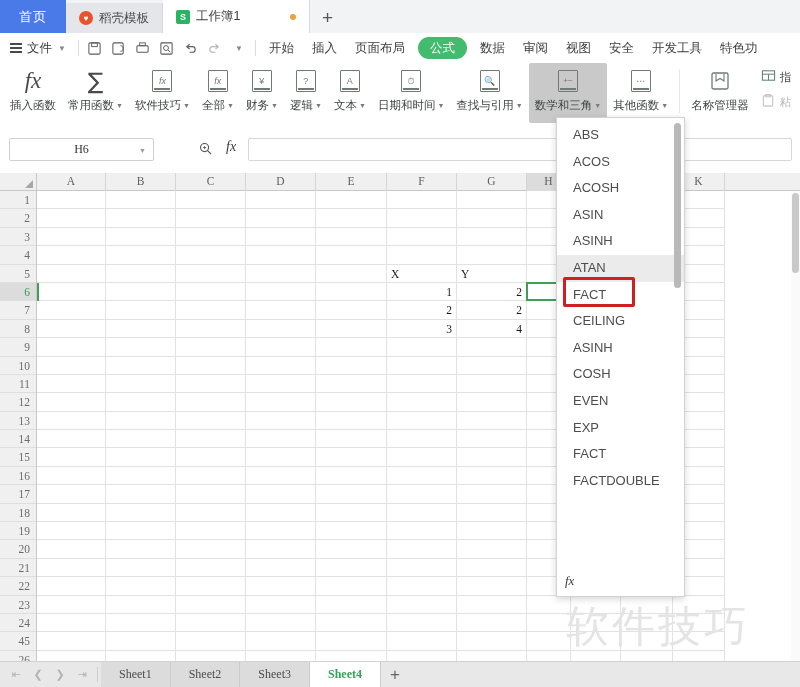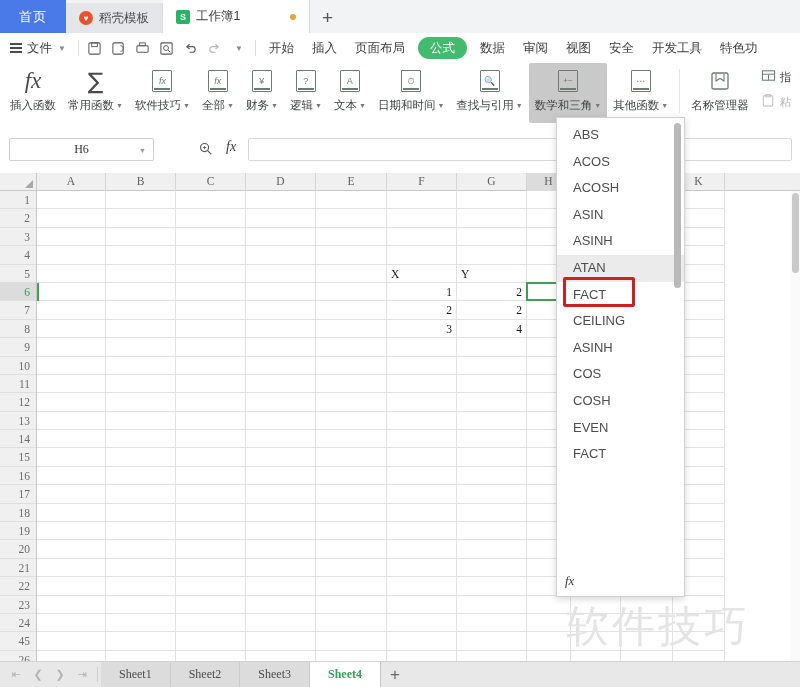--- a/index.html
+++ b/index.html
@@ -910,24 +910,25 @@
     <div class="dd-list" id="ddlist">
         <div class="dd-item">ABS</div>
         <div class="dd-item">ACOS</div>
         <div class="dd-item">ACOSH</div>
         <div class="dd-item">ASIN</div>
         <div class="dd-item">ASINH</div>
         <div class="dd-item hover">ATAN</div>
         <div class="dd-item">FACT</div>
         <div class="dd-item">CEILING</div>
         <div class="dd-item">ASINH</div>
-        <div class="dd-item">COS</div>
         <div class="dd-item">COSH</div>
         <div class="dd-item">EVEN</div>
+        <div class="dd-item">EXP</div>
         <div class="dd-item">FACT</div>
+        <div class="dd-item">FACTDOUBLE</div>
       </div>
     <div class="dd-sb"></div>
     <div class="dd-foot">
       <span class="fxi">fx</span>
     </div>
   </div>
   <div class="redbox"></div>
 
   <div class="sheetbar">
     <div class="navbtns">

